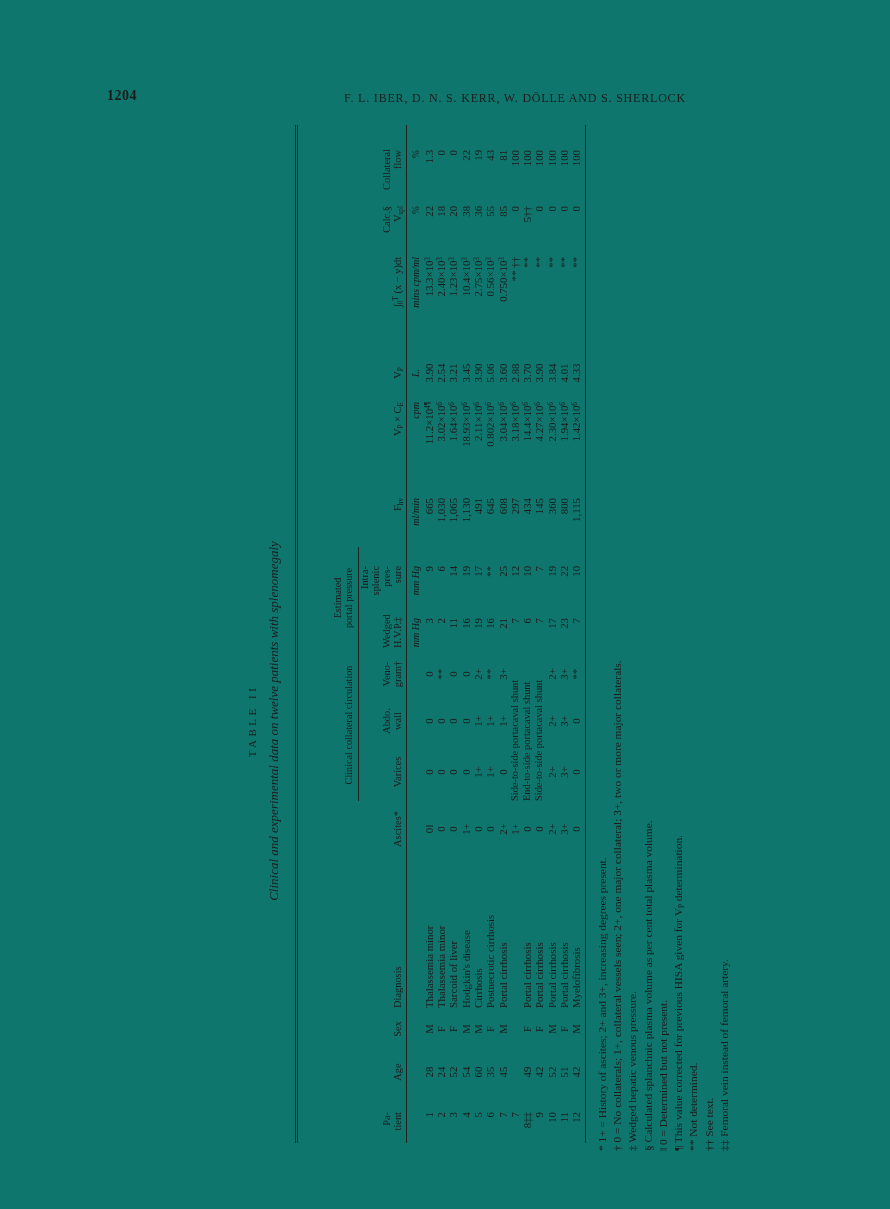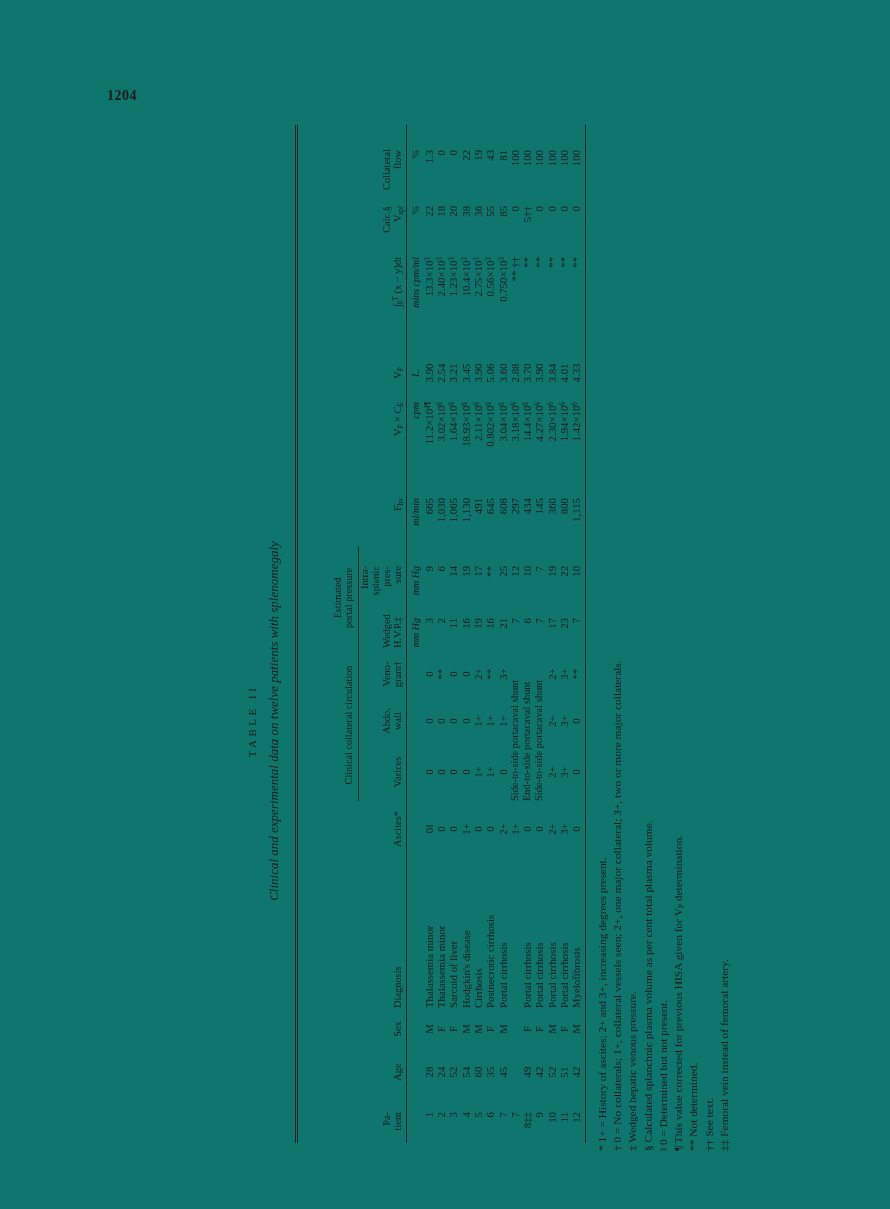--- a/index.html
+++ b/index.html
@@ -43,20 +43,21 @@
   .col14{text-align:right;padding-right:15px;}
   .col15{text-align:right;padding-right:25px;}
 
   .footnotes{margin-left:10px;margin-top:9px;font-size:11.4px;line-height:15.3px;}
 </style>
 </head>
 <body>
 
 <div class="page">
   <div class="page-num">1204</div>
+  <div class="authors">F. L. IBER, D. N. S. KERR, W. DÖLLE AND S. SHERLOCK</div>
 
   <div class="rotated">
     <div class="tbl-caption">
       <div class="tbl-label">TABLE II</div>
       <div class="tbl-title">Clinical and experimental data on twelve patients with splenomegaly</div>
     </div>
     <table class="clin">
         <colgroup>
           <col style="width:48px">
           <col style="width:46px">

